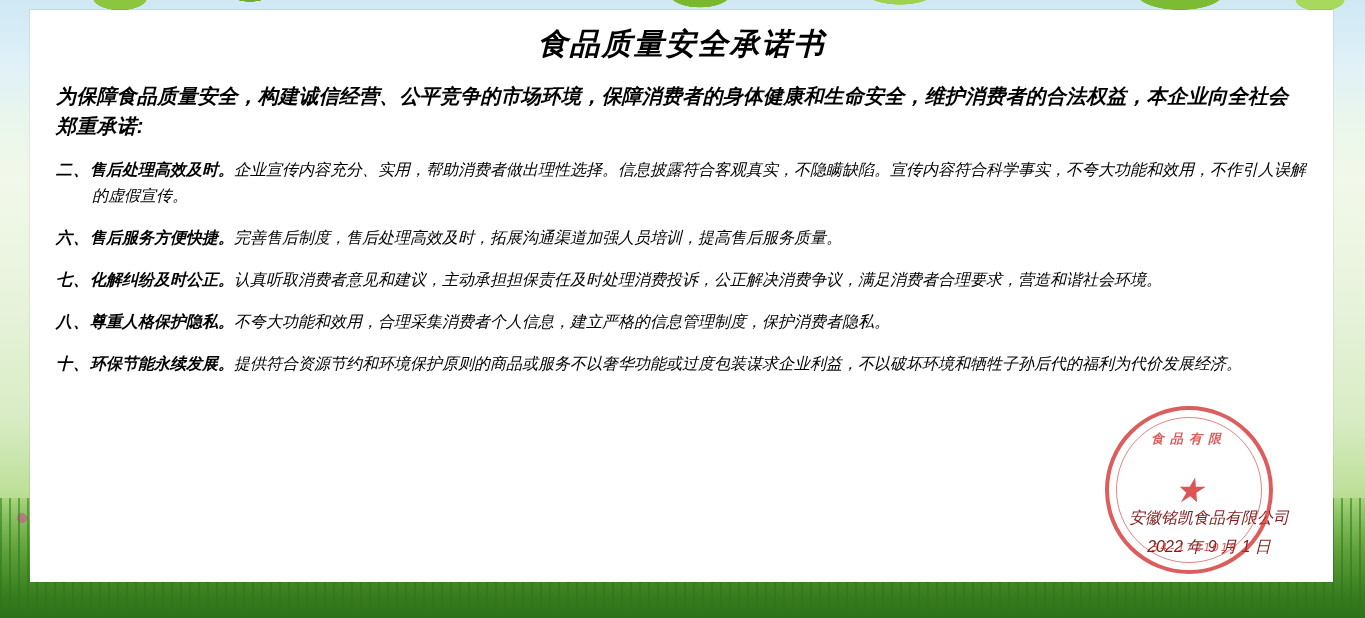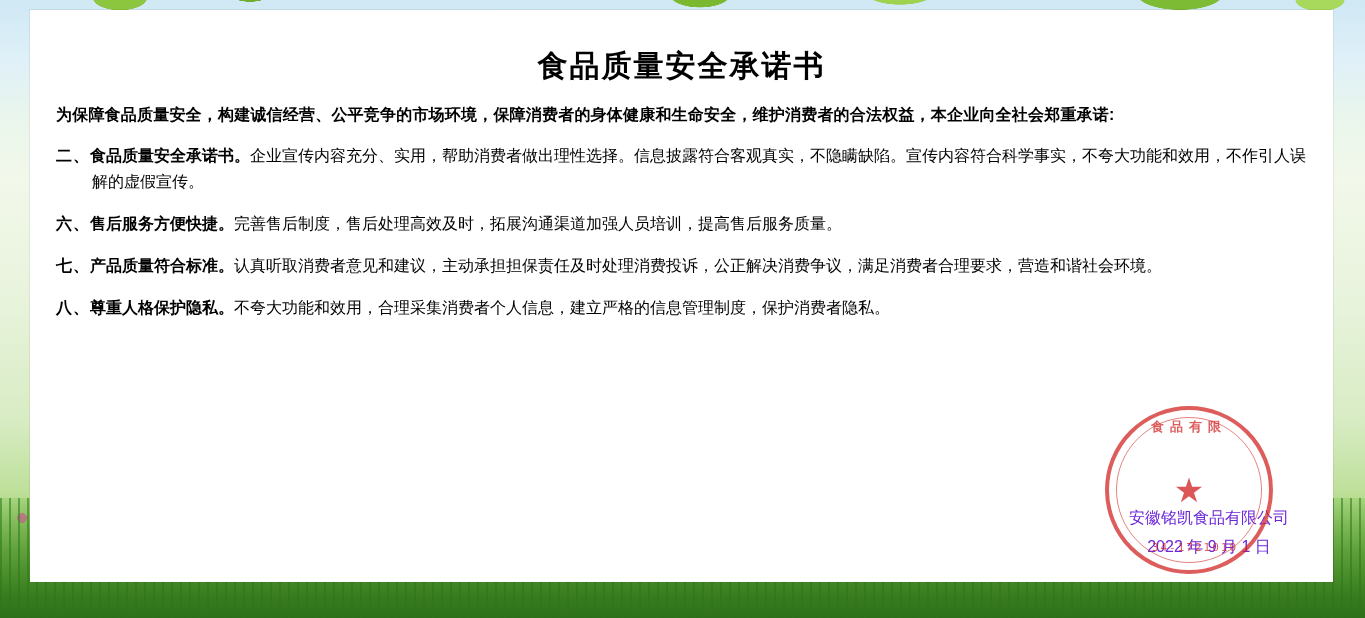--- a/index.html
+++ b/index.html
@@ -72,35 +72,36 @@
     position: absolute;
     left: 30px;
     top: 10px;
     width: 1303px;
     height: 572px;
     background: #ffffff;
     box-shadow: 0 0 0 1px rgba(0,0,0,0.06);
   }
   .doc {
     position: relative;
-    padding: 30px 26px 10px 26px;
+    padding: 8px 26px 10px 26px;
     height: 100%;
     box-sizing: border-box;
     color: #000000;
+    font-style: italic;
   }
   .doc-title {
     text-align: center;
     font-size: 30px;
     font-weight: bold;
     letter-spacing: 2px;
     margin: 6px 0 16px 0;
     font-family: "DejaVu Sans", "Liberation Sans", sans-serif;
   }
   .doc-lead {
-    font-size: 16px;
+    font-size: 20px;
     font-weight: bold;
     line-height: 1.5;
     margin: 0 0 14px 0;
     letter-spacing: 0.2px;
   }
   .clauses {
     margin: 0;
     padding: 0;
     list-style: none;
   }
@@ -122,21 +123,21 @@
   .clause-body {
     font-weight: normal;
   }
   .signature {
     position: absolute;
     right: 44px;
     bottom: 20px;
     text-align: center;
     font-size: 16px;
     line-height: 1.85;
-    color: #6d28d9;
+    color: #7f1d1d;
   }
   .sig-line {
     white-space: nowrap;
   }
   .seal {
     position: absolute;
     right: 60px;
     bottom: 8px;
     width: 168px;
     height: 168px;
@@ -158,21 +159,21 @@
     top: 50%;
     transform: translate(-50%, -50%);
     font-size: 34px;
     line-height: 1;
     color: rgba(208, 30, 30, 0.75);
   }
   .seal-arc {
     position: absolute;
     left: 0;
     right: 0;
-    top: 8px;
+    top: 20px;
     text-align: center;
     font-size: 13px;
     letter-spacing: 6px;
     font-weight: bold;
   }
   .seal-code {
     position: absolute;
     left: 12px;
     right: 0;
     bottom: 16px;
@@ -196,39 +197,42 @@
     <div class="doc">
 
       <h1 class="doc-title">食品质量安全承诺书</h1>
 
       <p class="doc-lead">为保障食品质量安全，构建诚信经营、公平竞争的市场环境，保障消费者的身体健康和生命安全，维护消费者的合法权益，本企业向全社会郑重承诺:</p>
 
       <div class="clauses">
 
 
         <p class="clause">
-          <span class="clause-num">二、</span><span class="clause-head">食品质量安全承诺书。</span><span class="clause-body">企业宣传内容充分、实用，帮助消费者做出理性选择。信息披露符合客观真实，不隐瞒缺陷。宣传内容符合科学事实，不夸大功能和效用，不作引人误解的虚假宣传。</span>
+          <span class="clause-num">二、</span><span class="clause-head">售后处理高效及时。</span><span class="clause-body">企业宣传内容充分、实用，帮助消费者做出理性选择。信息披露符合客观真实，不隐瞒缺陷。宣传内容符合科学事实，不夸大功能和效用，不作引人误解的虚假宣传。</span>
         </p>
 
 
 
 
         <p class="clause">
           <span class="clause-num">六、</span><span class="clause-head">售后服务方便快捷。</span><span class="clause-body">完善售后制度，售后处理高效及时，拓展沟通渠道加强人员培训，提高售后服务质量。</span>
         </p>
 
         <p class="clause">
-          <span class="clause-num">七、</span><span class="clause-head">产品质量符合标准。</span><span class="clause-body">认真听取消费者意见和建议，主动承担担保责任及时处理消费投诉，公正解决消费争议，满足消费者合理要求，营造和谐社会环境。</span>
+          <span class="clause-num">七、</span><span class="clause-head">化解纠纷及时公正。</span><span class="clause-body">认真听取消费者意见和建议，主动承担担保责任及时处理消费投诉，公正解决消费争议，满足消费者合理要求，营造和谐社会环境。</span>
         </p>
 
         <p class="clause">
           <span class="clause-num">八、</span><span class="clause-head">尊重人格保护隐私。</span><span class="clause-body">不夸大功能和效用，合理采集消费者个人信息，建立严格的信息管理制度，保护消费者隐私。</span>
         </p>
 
 
+        <p class="clause">
+          <span class="clause-num">十、</span><span class="clause-head">环保节能永续发展。</span><span class="clause-body">提供符合资源节约和环境保护原则的商品或服务不以奢华功能或过度包装谋求企业利益，不以破坏环境和牺牲子孙后代的福利为代价发展经济。</span>
+        </p>
 
       </div>
 
       <div class="signature">
         <div class="sig-line">安徽铭凯食品有限公司</div>
         <div class="sig-line">2022 年 9 月 1 日</div>
       </div>
 
       <div class="seal">
         <div class="seal-inner"></div>

